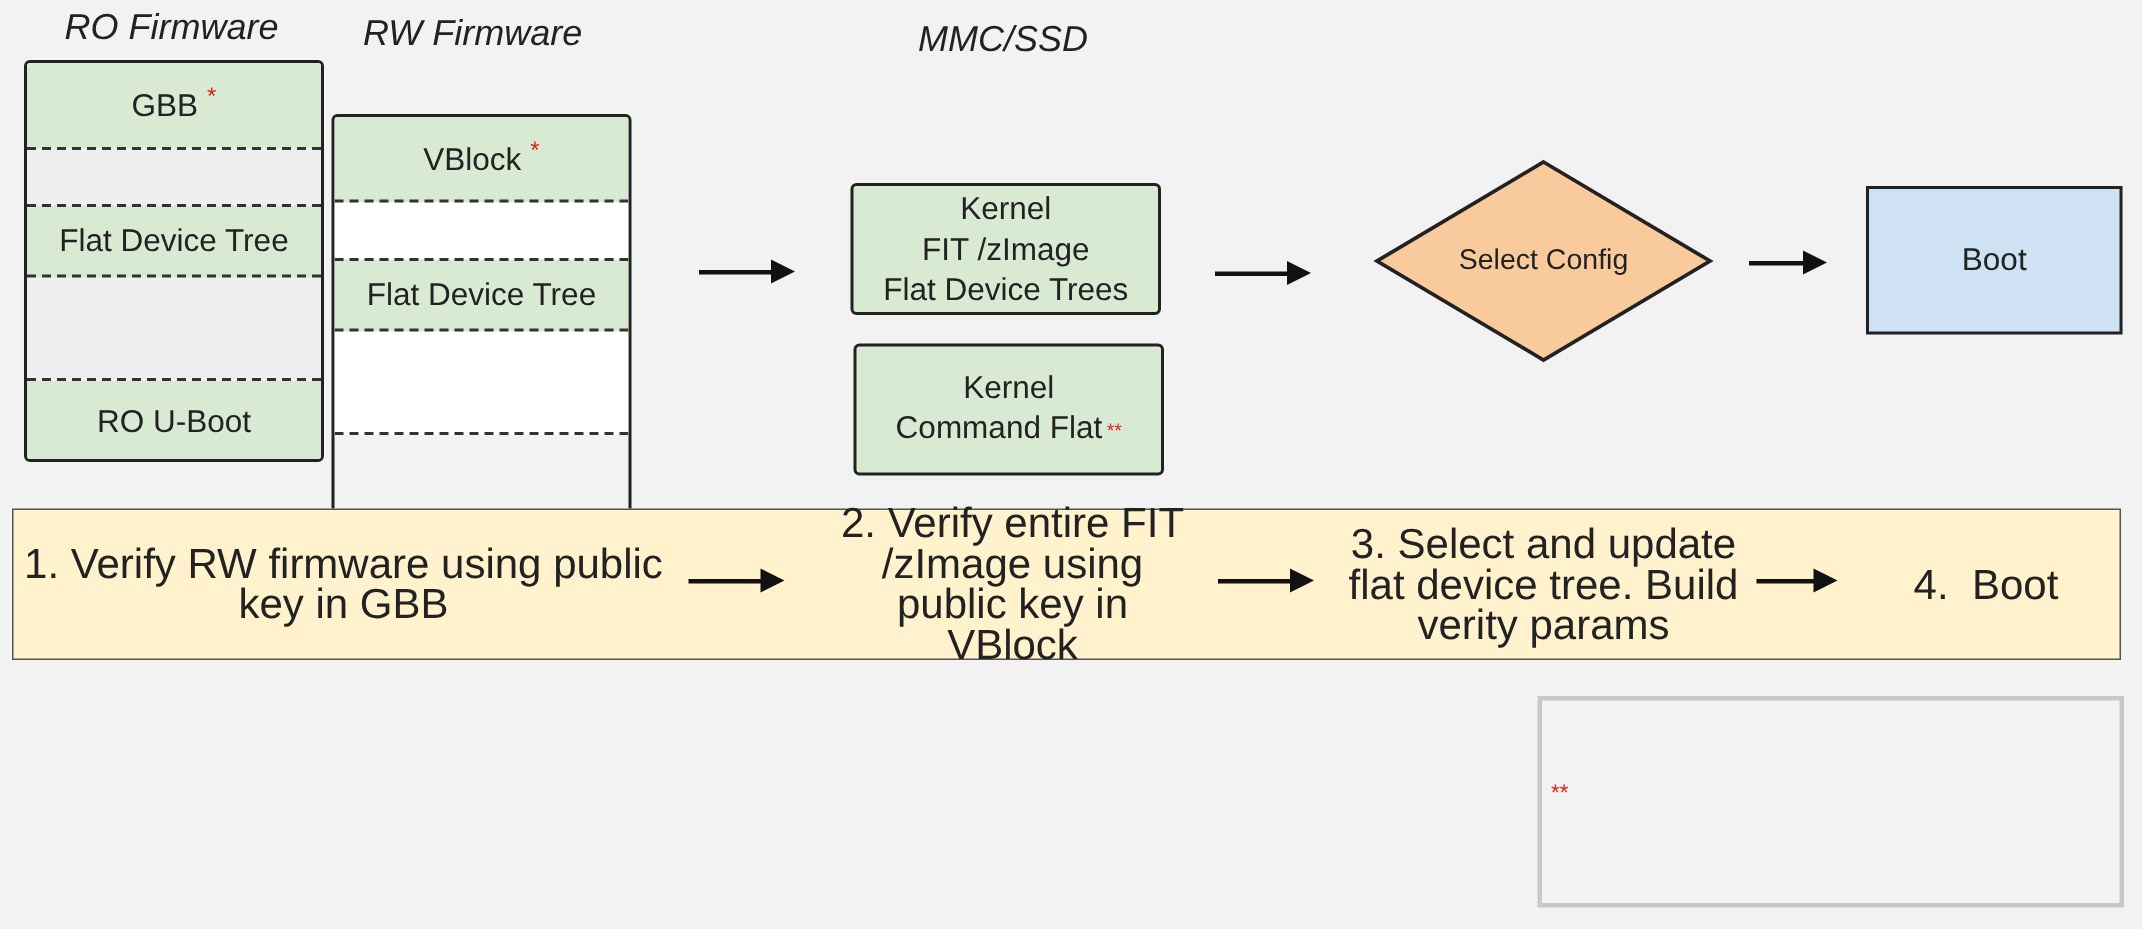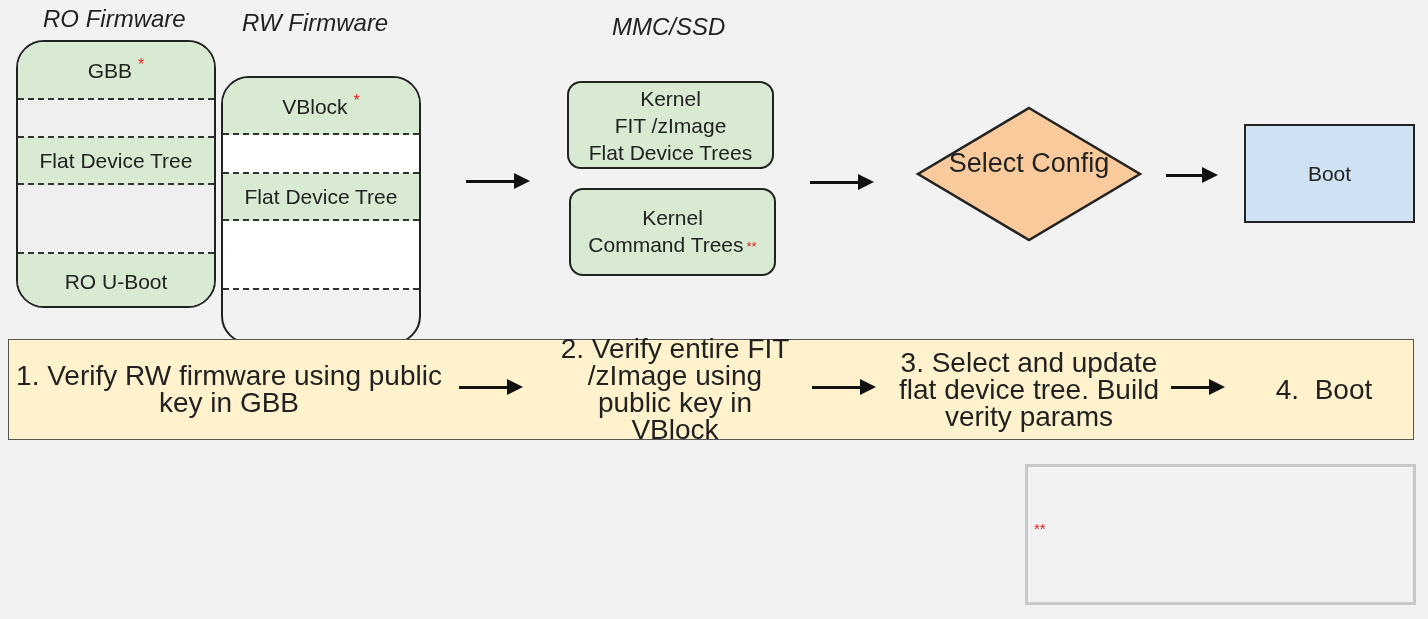--- a/index.html
+++ b/index.html
@@ -1,28 +1,28 @@
 <!DOCTYPE html>
 <html><head>
 <meta charset="utf-8">
 <style>
   html,body{margin:0;padding:0;}
   body{width:1428px;height:619px;background:#f2f2f2;position:relative;overflow:hidden;
        font-family:"Liberation Sans",sans-serif;color:#222;}
   .abs{position:absolute;}
   .ital{font-style:italic;font-size:24px;color:#222;}
-  .fw{position:absolute;border:2.5px solid #222;border-radius:28px;overflow:hidden;box-sizing:border-box;}
+  .fw{position:absolute;border:2.5px solid #222;border-radius:4px;overflow:hidden;box-sizing:border-box;}
   .sec{position:absolute;left:0;right:0;display:flex;align-items:center;justify-content:center;font-size:21px;}
   .green{background:#d9ead3;}
   .gray{background:#efefef;}
   .white{background:#ffffff;}
   .dash{position:absolute;left:0;right:0;border-top:2px dashed #333;height:0;}
   .star{color:#e02020;font-size:16px;margin-left:6px;position:relative;top:-6px;}
-  .kbox{position:absolute;border:2.5px solid #222;border-radius:14px;background:#d9ead3;box-sizing:border-box;
-        display:flex;flex-direction:column;align-items:center;justify-content:center;font-size:21px;line-height:27px;text-align:center;}
+  .kbox{position:absolute;border:2.5px solid #222;border-radius:4px;background:#d9ead3;box-sizing:border-box;
+        display:flex;flex-direction:column;align-items:center;justify-content:center;font-size:21px;line-height:27px;text-align:center;margin-top:41px;}
   .arrow{position:absolute;height:3px;background:#111;}
   .arrow::after{content:"";position:absolute;right:-14px;top:-7px;border-left:16px solid #111;border-top:8.5px solid transparent;border-bottom:8.5px solid transparent;}
   .steps{position:absolute;left:8px;top:339px;width:1406px;height:101px;background:#fff2cc;border:1.5px solid #555;box-sizing:border-box;}
   .step{position:absolute;font-size:28px;line-height:27px;text-align:center;display:flex;align-items:center;justify-content:center;}
   .legend{position:absolute;left:1025px;top:464px;width:391px;height:141px;border:3px solid #c9c9c9;box-sizing:border-box;color:#777;font-size:17px;}
 </style>
 </head>
 <body>
 
 <div class="abs ital" style="left:43px;top:5px;">RO Firmware</div>
@@ -61,30 +61,30 @@
 <div class="arrow" style="left:466px;top:180px;width:50px;"></div>
 
 <div class="kbox" style="left:567px;top:81px;width:207px;height:88px;">
   <div>Kernel</div>
   <div>FIT /zImage</div>
   <div>Flat Device Trees</div>
 </div>
 <div class="kbox" style="left:569px;top:188px;width:207px;height:88px;">
   <div>Kernel</div>
   <div>
-    <span>Command Trees</span><span class="star" style="font-size:13px;top:-1px;margin-left:3px;">**</span>
+    <span>Command Flat</span><span class="star" style="font-size:13px;top:-1px;margin-left:3px;">**</span>
   </div>
 </div>
 
 <div class="arrow" style="left:810px;top:181px;width:50px;"></div>
 
 <svg class="abs" style="left:915px;top:105px;" width="228" height="138">
   <polygon points="114,3 225,69 114,135 3,69" fill="#f9cb9c" stroke="#222" stroke-width="2.5"></polygon>
 </svg>
-<div class="abs" style="left:915px;top:94px;width:228px;height:138px;display:flex;align-items:center;justify-content:center;font-size:27px;">Select Config</div>
+<div class="abs" style="left:915px;top:105px;width:228px;height:138px;display:flex;align-items:center;justify-content:center;font-size:19px;">Select Config</div>
 
 <div class="arrow" style="left:1166px;top:174px;width:38px;"></div>
 
 <div class="abs" style="left:1244px;top:124px;width:171px;height:99px;background:#cfe2f3;border:2.5px solid #222;box-sizing:border-box;display:flex;align-items:center;justify-content:center;font-size:21px;">Boot</div>
 
 <div class="steps">
   <div class="step" style="left:0;top:0;width:440px;height:98px;">1. Verify RW firmware using public key in GBB</div>
   <div class="arrow" style="left:450px;top:46px;width:50px;"></div>
   <div class="step" style="left:546px;top:0;width:240px;height:98px;">2. Verify entire FIT /zImage using public key in VBlock</div>
   <div class="arrow" style="left:803px;top:46px;width:50px;"></div>

